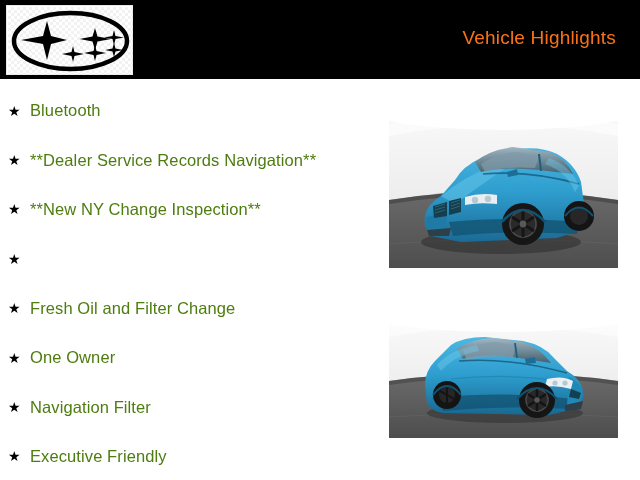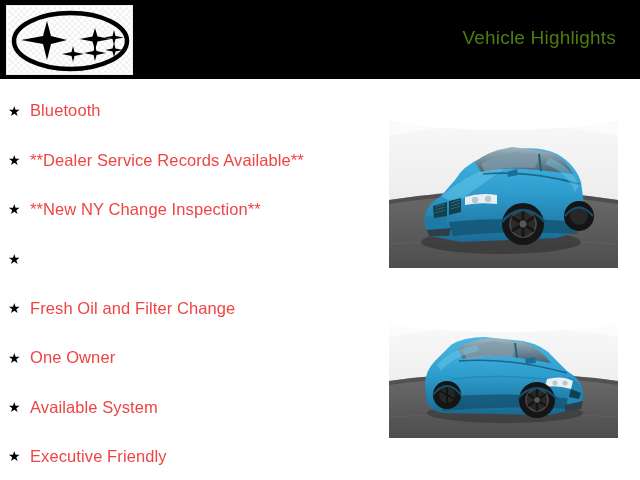--- a/index.html
+++ b/index.html
@@ -45,21 +45,21 @@
   }
   #logo-svg {
     position: absolute;
     left: 4px; top: 4px;
     width: 119px; height: 62px;
   }
   #header-title {
     position: absolute;
     right: 24px;
     top: 27px;
-    color: #4d7c0f;
+    color: #f97316;
     font-size: 19px;
     letter-spacing: 0.2px;
     white-space: nowrap;
   }
 
   
   #highlights-list {
     position: absolute;
     left: 0; top: 86px;
     width: 380px;
@@ -77,21 +77,21 @@
   }
   .highlight-bullet {
     width: 22px;
     flex: 0 0 22px;
     font-size: 14px;
     line-height: 1;
     color: #000000;
   }
   .highlight-label {
     font-size: 16.5px;
-    color: #ef4444;
+    color: #4d7c0f;
     white-space: nowrap;
     letter-spacing: 0.1px;
   }
 
   
   .photo {
     position: absolute;
     overflow: hidden;
     background: #f4f4f4;
   }
@@ -133,40 +133,40 @@
   <div id="header-title">Vehicle Highlights</div>
 </div>
 
 <ul id="highlights-list">
   <li class="highlight-item">
     <span class="highlight-bullet">★</span>
     <span class="highlight-label">Bluetooth</span>
   </li>
   <li class="highlight-item">
     <span class="highlight-bullet">★</span>
-    <span class="highlight-label">**Dealer Service Records Available**</span>
+    <span class="highlight-label">**Dealer Service Records Navigation**</span>
   </li>
   <li class="highlight-item">
     <span class="highlight-bullet">★</span>
     <span class="highlight-label">**New NY Change Inspection**</span>
   </li>
   <li class="highlight-item">
     <span class="highlight-bullet">★</span>
   </li>
   <li class="highlight-item">
     <span class="highlight-bullet">★</span>
     <span class="highlight-label">Fresh Oil and Filter Change</span>
   </li>
   <li class="highlight-item">
     <span class="highlight-bullet">★</span>
     <span class="highlight-label">One Owner</span>
   </li>
   <li class="highlight-item">
     <span class="highlight-bullet">★</span>
-    <span class="highlight-label">Available System</span>
+    <span class="highlight-label">Navigation Filter</span>
   </li>
   <li class="highlight-item">
     <span class="highlight-bullet">★</span>
     <span class="highlight-label">Executive Friendly</span>
   </li>
 </ul>
 
 <div class="photo" id="photo-1">
   <svg viewBox="0 0 229 172" preserveAspectRatio="none">
     <defs>

